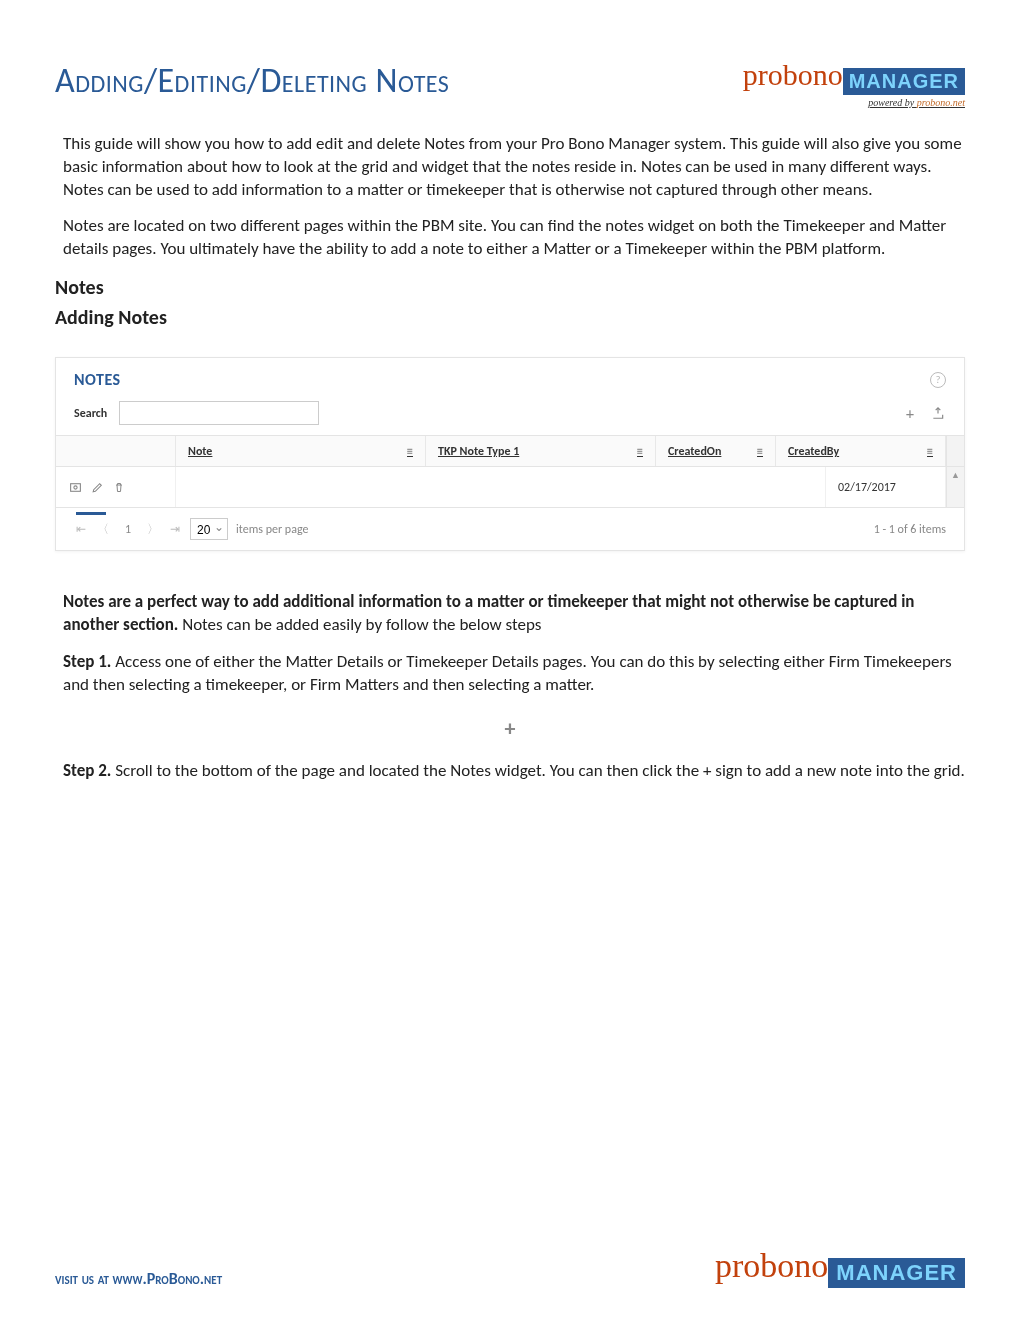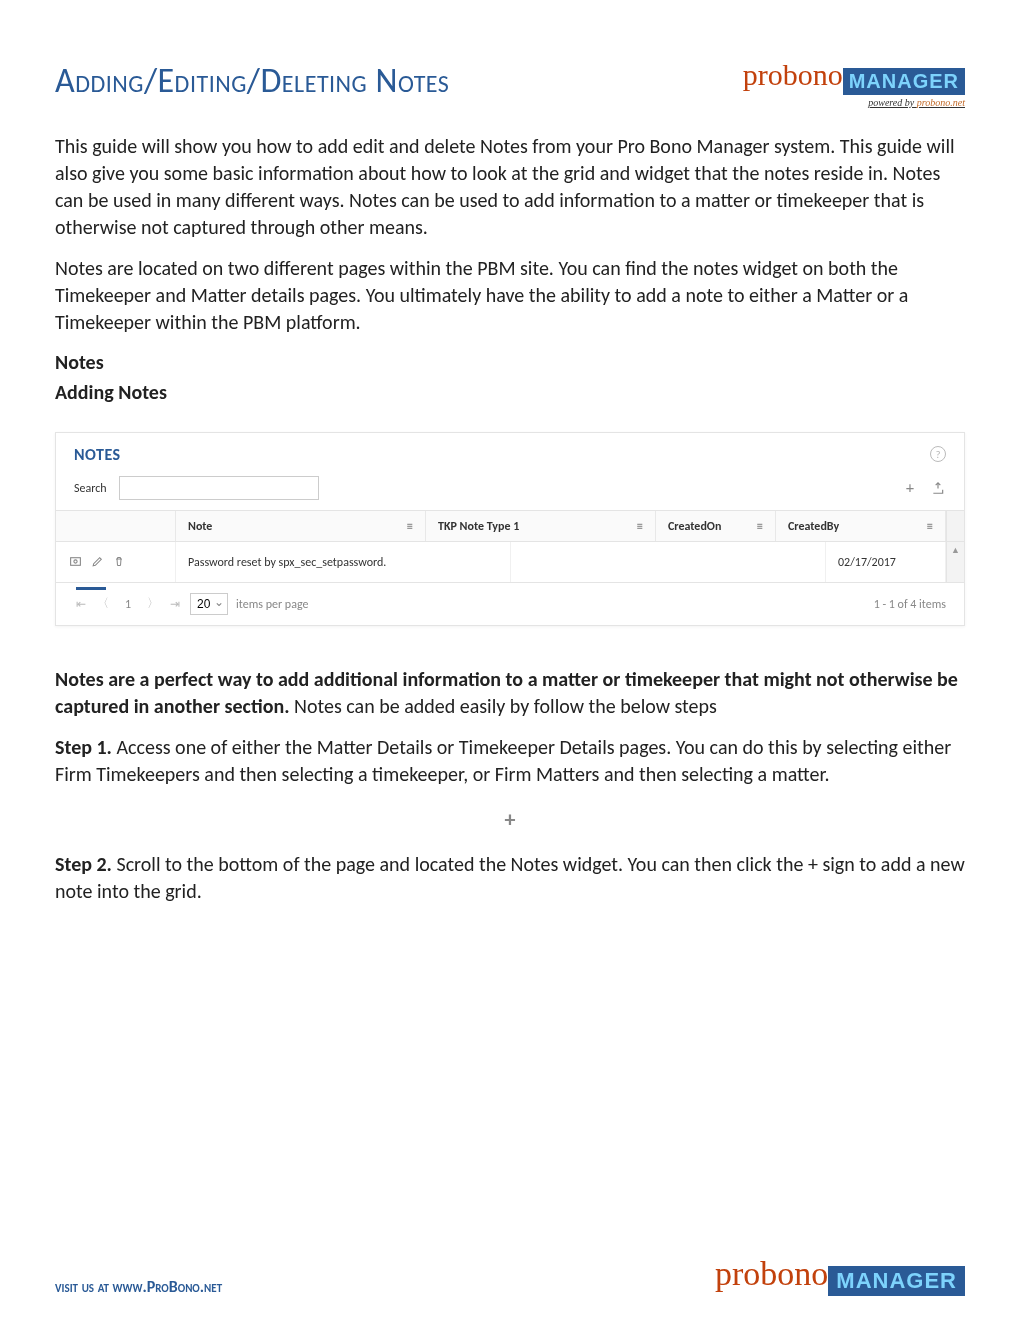--- a/index.html
+++ b/index.html
@@ -41,39 +41,39 @@
   }
   .logo-sub {
     font-family: Georgia, serif;
     font-style: italic;
     font-size: 10px;
     color: #333;
     margin-top: 2px;
     text-decoration: underline;
   }
   .logo-sub .pn { color:#c26a2a; font-style: italic; }
-  p.body { font-size: 20px; line-height: 1.35; margin-bottom: 14px; }
+  p.body { font-size: 17px; line-height: 1.35; margin-bottom: 14px; margin-left: 8px; }
   h2.section-h { font-size: 20px; font-weight: 700; margin-top: 6px; }
   .notes-widget {
     border: 1px solid #e4e4e4;
     margin-top: 28px;
     margin-bottom: 40px;
     background: #fff;
     box-shadow: 0 1px 3px rgba(0,0,0,0.05);
   }
   .widget-title-row { display:flex; justify-content:space-between; align-items:center; padding: 12px 18px; }
   .widget-title { color:#2a5a96; font-weight:700; font-size:16px; letter-spacing:0.5px; }
   .help-icon {
     width:16px; height:16px; border:1px solid #bbb; border-radius:50%; color:#bbb; font-size:11px;
     display:flex; align-items:center; justify-content:center;
   }
   .search-row {
     display:flex; align-items:center; padding: 0 18px 10px 18px; gap:12px;
   }
-  .search-label { font-size:12px; font-weight:400; color:#333; }
+  .search-label { font-size:12px; font-weight:700; color:#333; }
   .search-input {
     width: 200px; height: 24px; border:1px solid #ccc; font-size:12px; padding:0 6px;
   }
   .search-spacer { flex:1; }
   .toolbar-icon {
     width:16px; height:16px; color:#888; display:flex; align-items:center; justify-content:center;
     cursor:pointer; font-size:16px;
   }
   .grid { width:100%; }
   .grid-head-row, .grid-body-row {
@@ -84,20 +84,21 @@
   .col-note    { flex: 1 1 240px; padding:8px 12px; }
   .col-type    { flex: 1 1 220px; padding:8px 12px; }
   .col-created { width:120px; padding:8px 12px; }
   .col-by      { width:170px; padding:8px 12px; }
   .col-scroll  { width:18px; background:#f3f3f3; border-left:1px solid #e4e4e4; position:relative;}
   .col-scroll .arrow-up, .col-scroll .arrow-down { position:absolute; left:4px; font-size:9px; color:#999;}
   .col-scroll .arrow-up { top:2px; }
   .grid-head-row .cell {
     font-size:12px; font-weight:700; color:#333; display:flex; justify-content:space-between; align-items:center;
     border-right:1px solid #e8e8e8;
+    text-decoration:underline;
   }
   .filter-icon { color:#999; font-size:12px; }
   .grid-body-row .cell { font-size:12px; color:#333; border-right:1px solid #f0f0f0; min-height:40px; display:flex; align-items:center;}
   .row-icon { width:14px; height:14px; display:inline-flex; align-items:center; justify-content:center; }
   .pager-row {
     display:flex; align-items:center; gap:8px; padding:10px 18px; border-top:1px solid #e4e4e4;
     font-size:12px; color:#888;
   }
   .pager-row .tabstop { position:relative; }
   .pager-row .tabstop::before { content:""; position:absolute; top:-10px; left:2px; width:30px; height:3px; background:#2a5a96;}
@@ -107,21 +108,21 @@
     border:1px solid #ccc; height:22px; font-size:12px; padding:1px 16px 0 6px;
     appearance:none; background:#fff; position:relative;
   }
   .page-size-wrap { position:relative; display:inline-block;}
   .page-size-wrap::after { content:"⌄"; position:absolute; right:4px; top:2px; color:#888; font-size:12px; pointer-events:none;}
   .pager-spacer { flex:1; }
   .bold-intro { font-weight:700; }
   .step-b { font-weight:700; }
   .plus-figure { text-align:center; margin: 18px 0; color:#888; font-size:22px; font-weight:700;}
   .footer {
-    position:absolute; bottom:24px; left:55px; right:55px;
+    position:absolute; bottom:32px; left:55px; right:55px;
     display:flex; justify-content:space-between; align-items:flex-end;
   }
   .footer-left {
     font-variant: small-caps; font-weight:700; font-size:16px; color:#2a5a96;
   }
   .footer-logo .logo-main { font-size:34px; }
   .footer-logo .logo-badge { font-size:22px; padding:2px 8px; }
 </style>
 </head>
 <body>
@@ -195,21 +196,20 @@
           <svg width="13" height="13" viewBox="0 0 24 24" fill="none" stroke="#888" stroke-width="2">
               <path d="M4 20l4-1 11-11-3-3L5 16l-1 4z"></path>
             </svg>
         </span>
         <span class="row-icon">
           <svg width="12" height="13" viewBox="0 0 24 24" fill="none" stroke="#888" stroke-width="2">
               <path d="M6 7h12M9 7V4h6v3M8 7l1 13h6l1-13"></path>
             </svg>
         </span>
       </div>
-      <div class="cell col-note">Password reset by spx_sec_setpassword.</div>
       <div class="cell col-type"></div>
       <div class="cell col-created">02/17/2017</div>
       <div class="col-scroll">
           <span class="arrow-up">▲</span>
         </div>
     </div>
   </div>
 
   <div class="pager-row">
     <span class="pager-btn tabstop">⇤</span>
@@ -217,21 +217,21 @@
     <span class="page-num">1</span>
     <span class="pager-btn">〉</span>
     <span class="pager-btn">⇥</span>
     <span class="page-size-wrap">
       <select class="page-size">
         <option>20</option>
       </select>
     </span>
     <span>items per page</span>
     <span class="pager-spacer"></span>
-    <span>1 - 1 of 4 items</span>
+    <span>1 - 1 of 6 items</span>
   </div>
 </div>
 
 <p class="body">
   <span class="bold-intro">Notes are a perfect way to add additional information to a matter or timekeeper that might not otherwise be captured in another section.</span><span> Notes can be added easily by follow the below steps</span>
 </p>
 
 <p class="body">
   <span class="step-b">Step 1.</span><span> Access one of either the Matter Details or Timekeeper Details pages. You can do this by selecting either Firm Timekeepers and then selecting a timekeeper, or Firm Matters and then selecting a matter.</span>
 </p>

